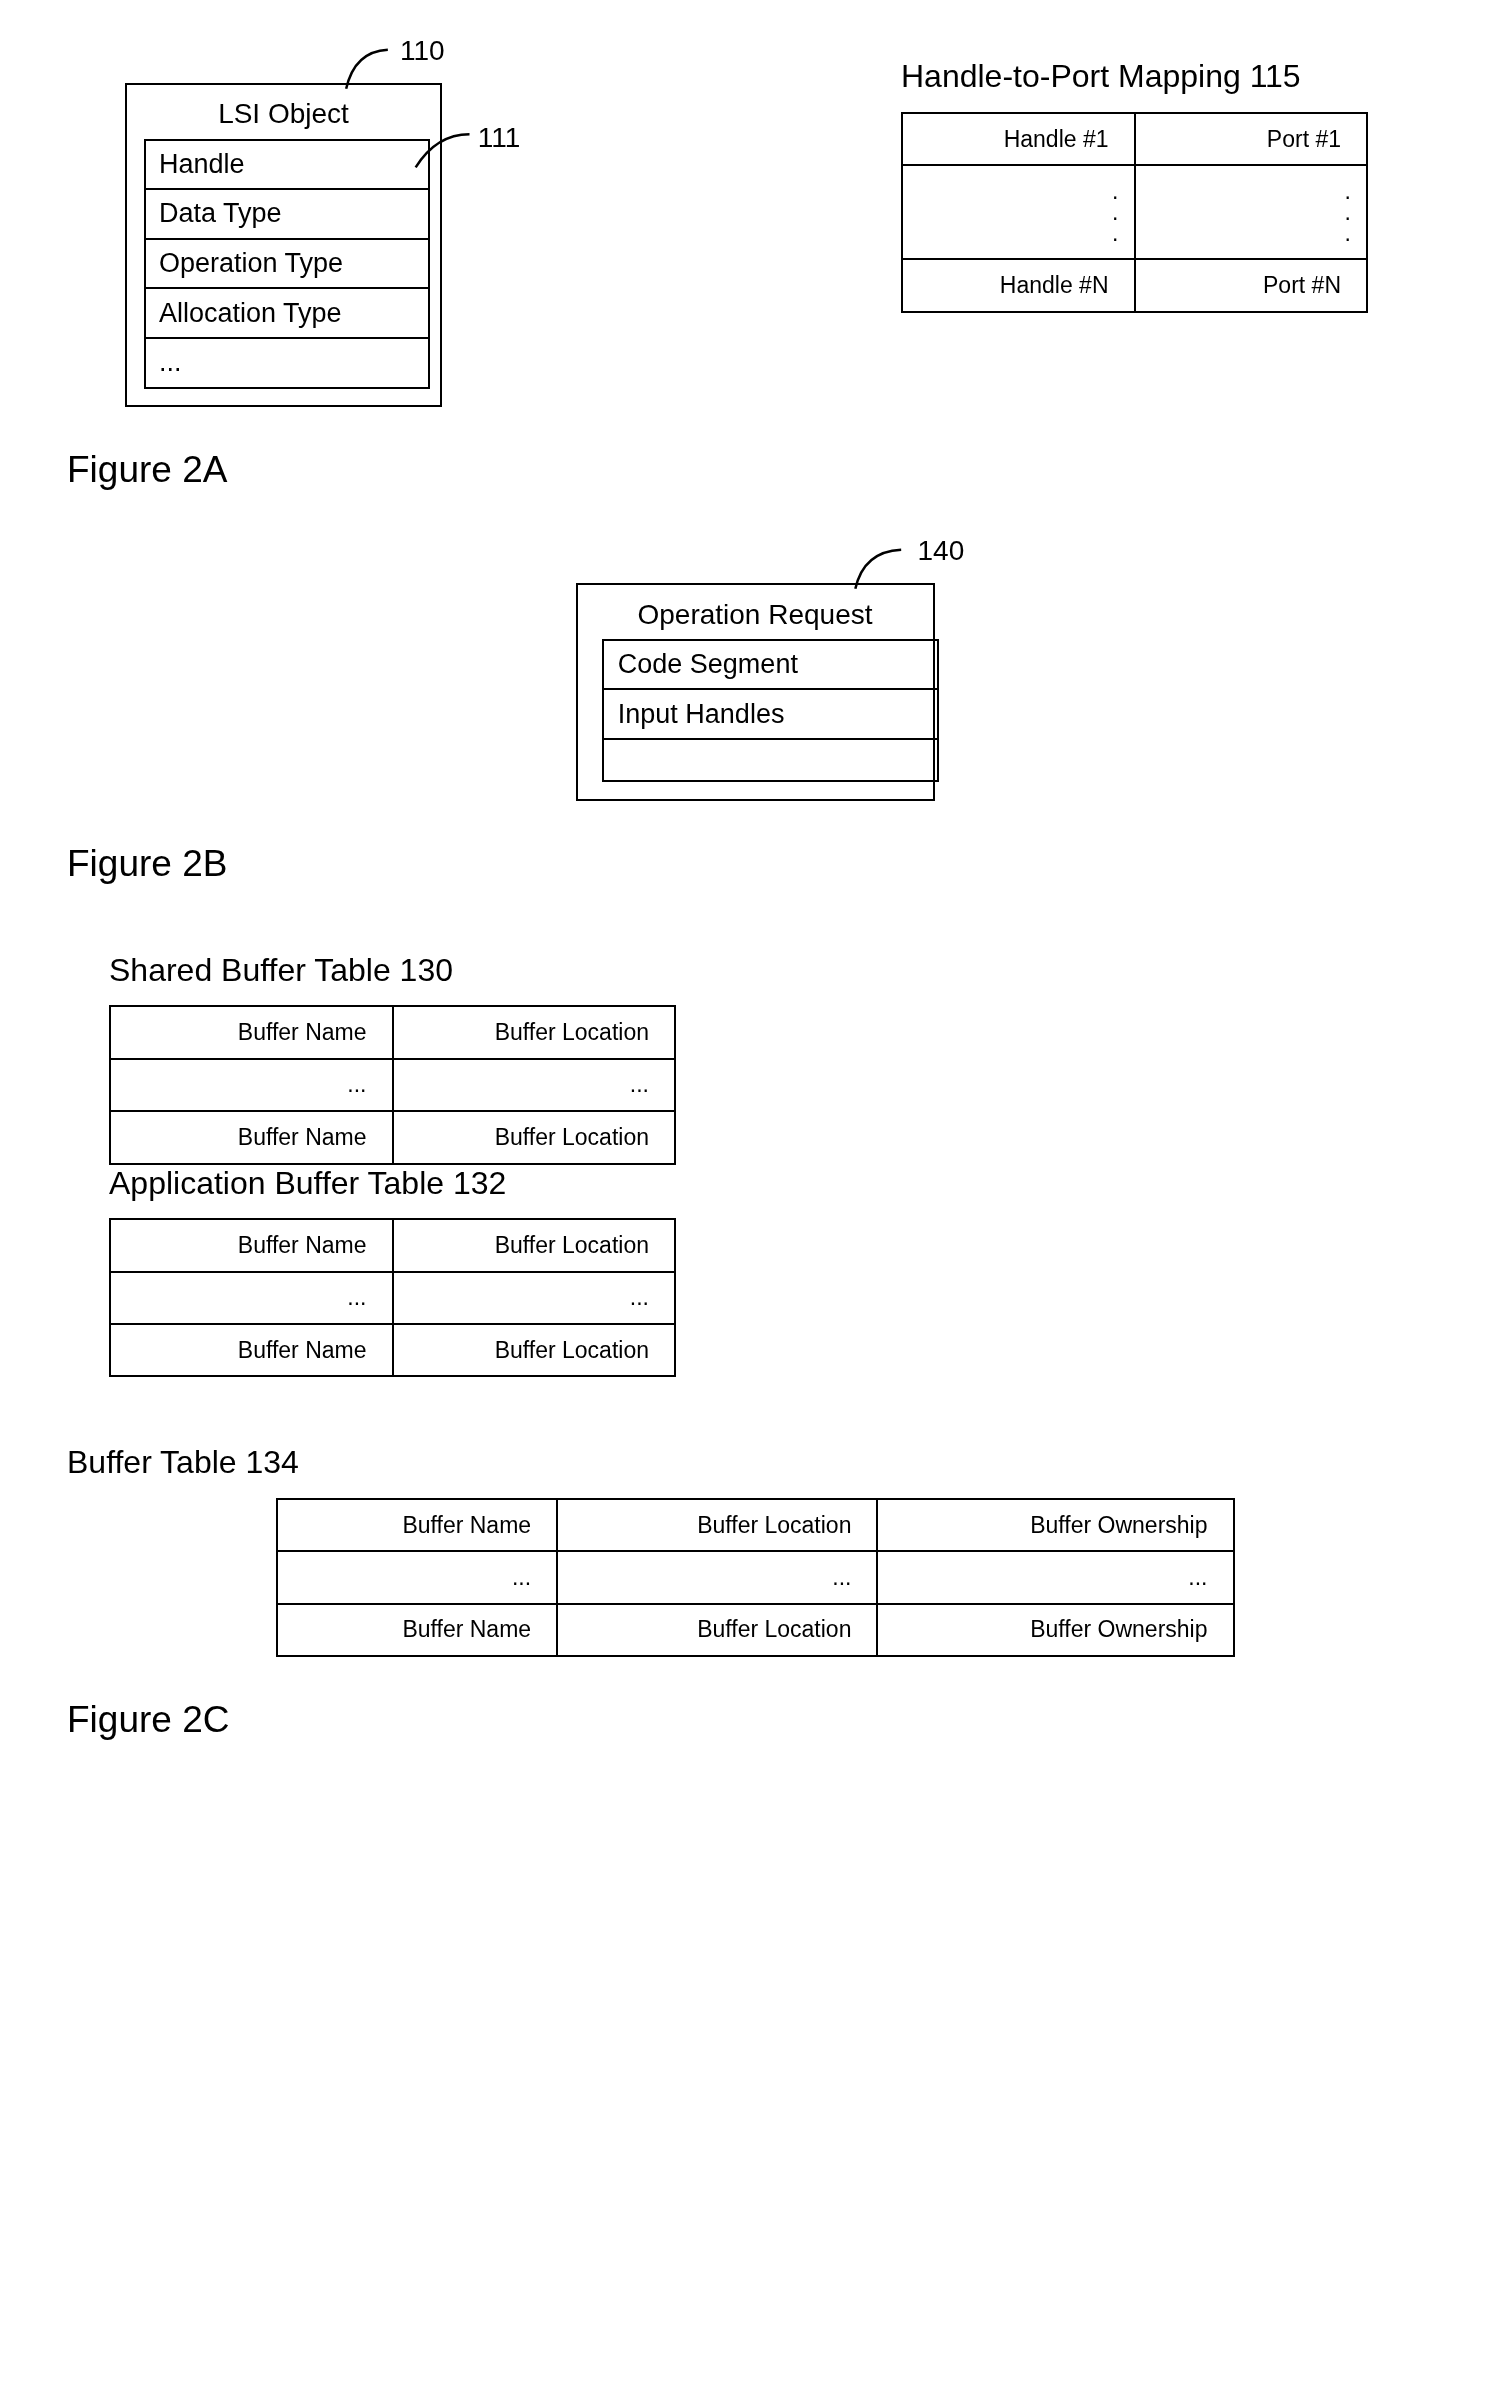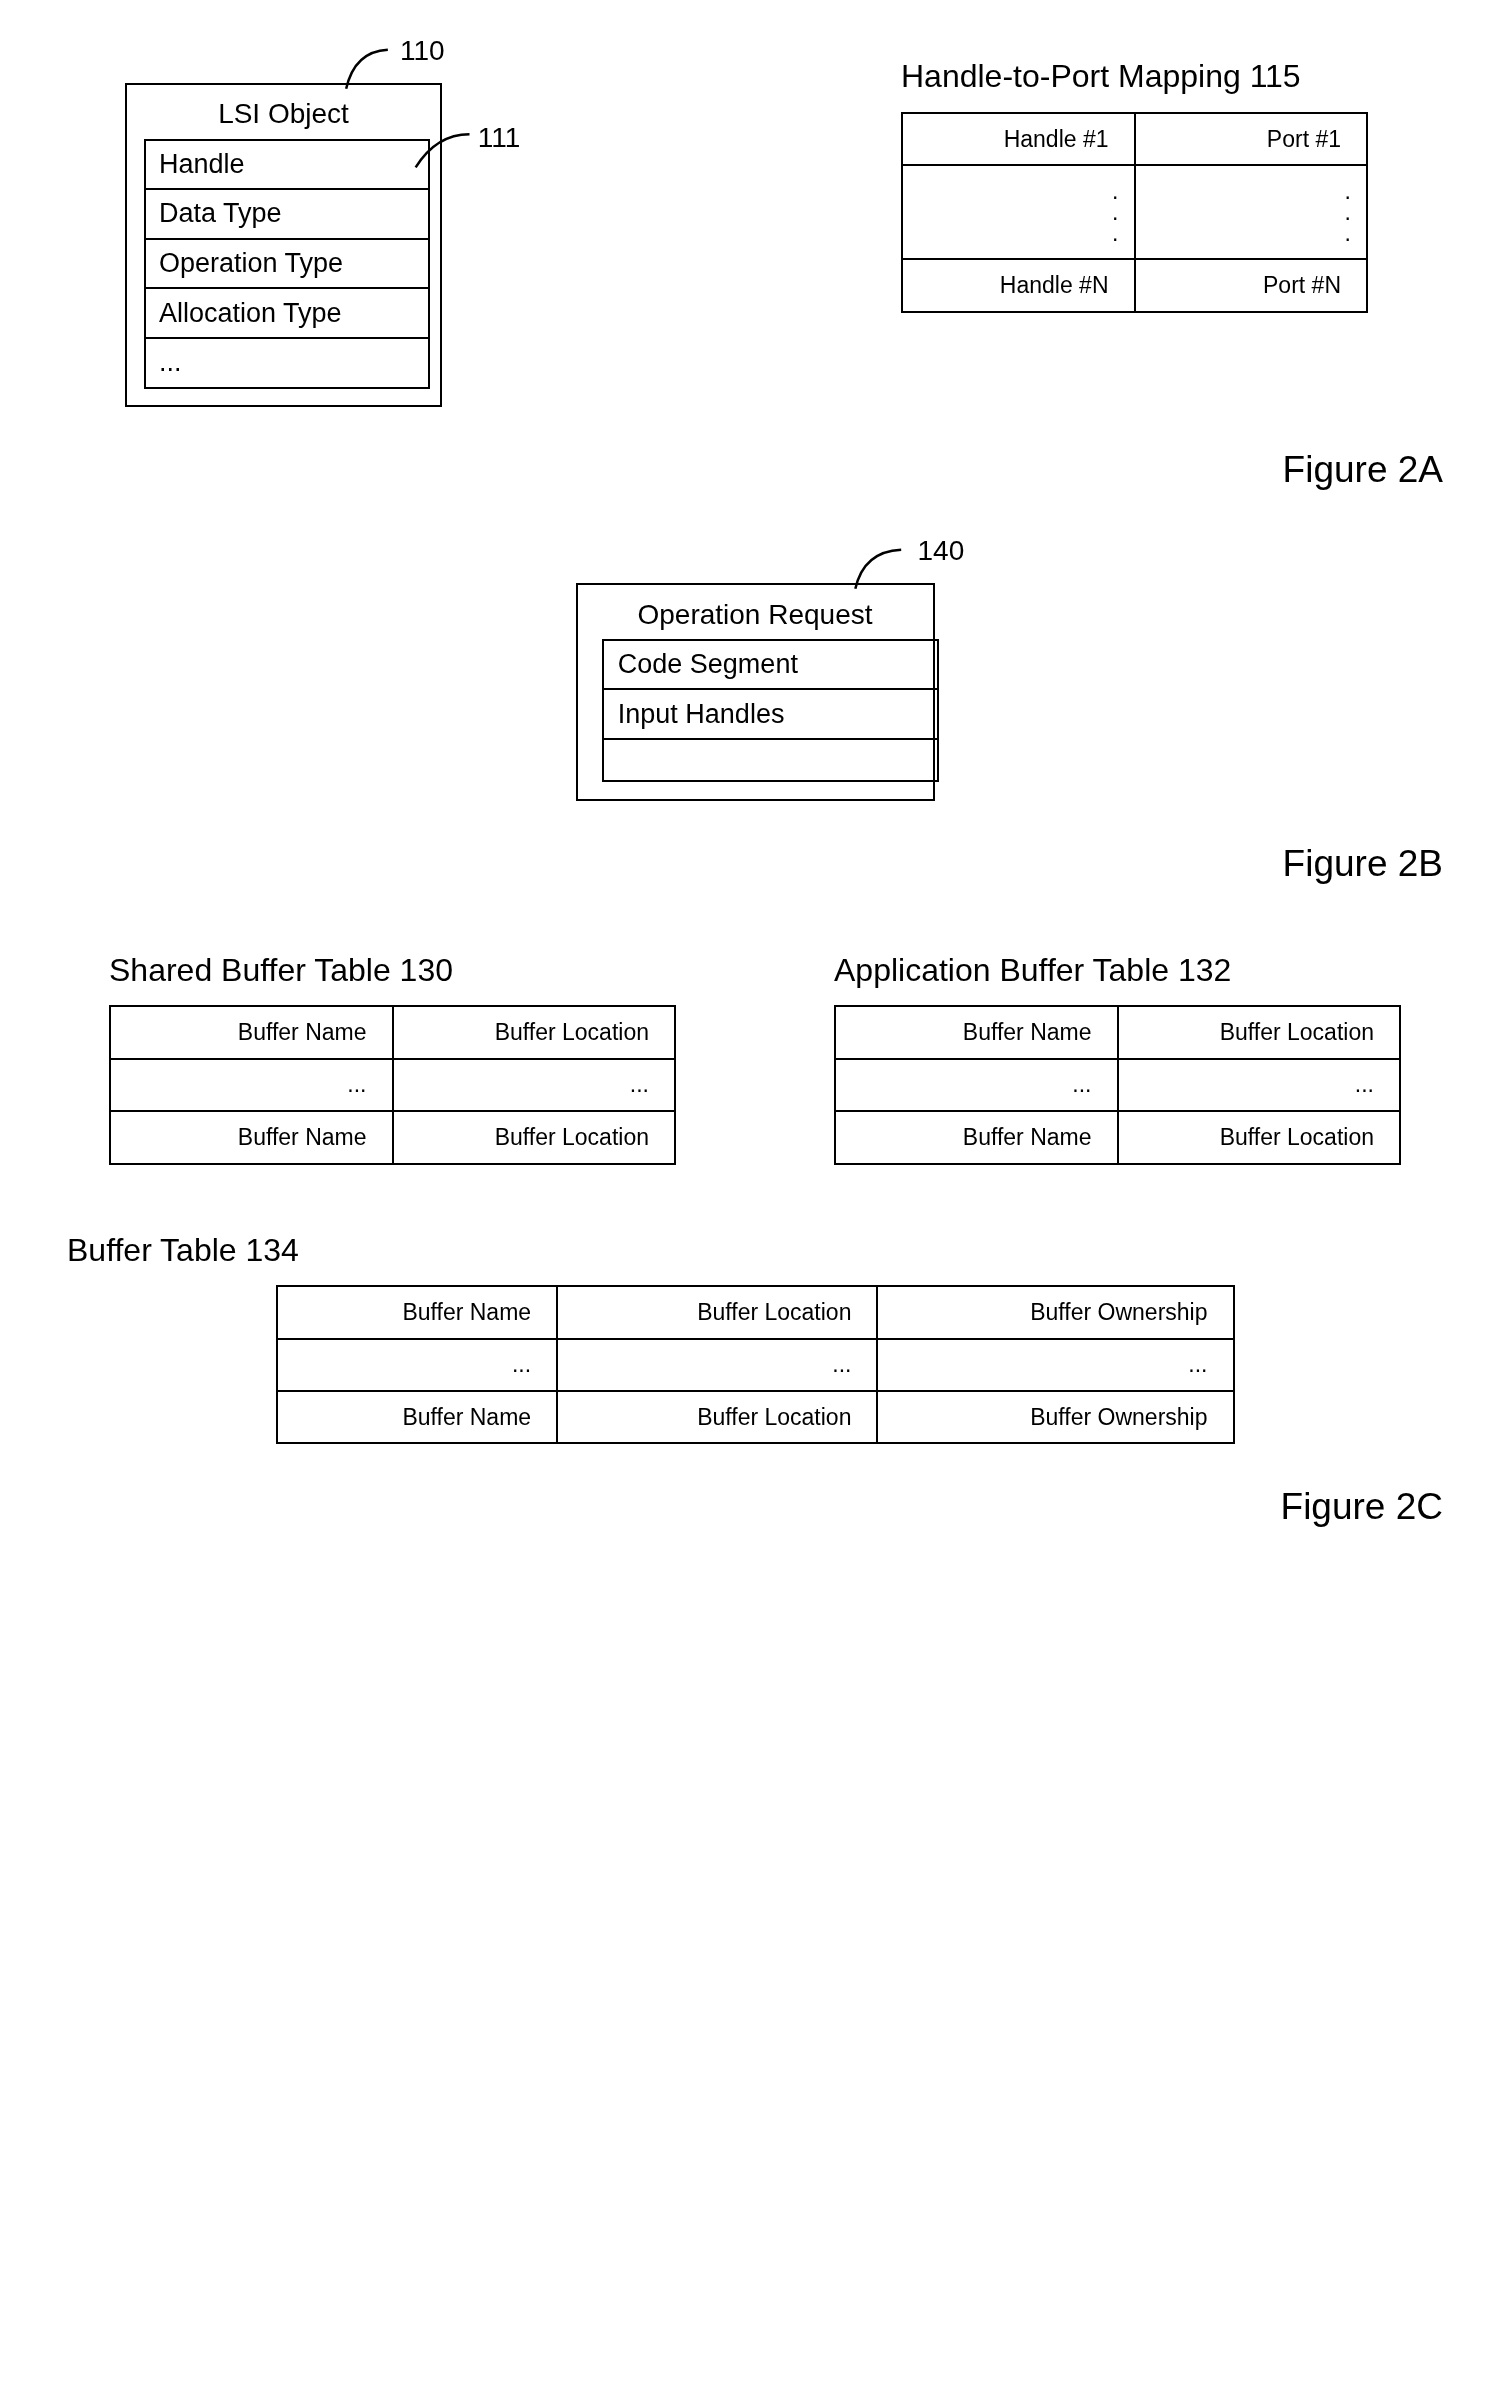--- a/index.html
+++ b/index.html
@@ -6,21 +6,21 @@
   body {
     font-family: Arial, Helvetica, sans-serif;
     background: #fff;
     margin: 0;
     padding: 50px 67px;
     width: 1510px;
     font-size: 27px;
     color: #000;
   }
   .row { display: flex; justify-content: space-between; align-items: flex-start; }
-  .fig-caption { text-align: right; font-size: 37px; margin: 42px 0 67px 0; }
+  .fig-caption { text-align: left; font-size: 37px; margin: 42px 0 67px 0; }
   .title-underline { text-align: left; margin-bottom: 16.7px; font-size: 32px; }
   .box-outer { border: 2.5px solid #000; padding: 13.3px 16.7px 16.7px 16.7px; position: relative; }
   .box-title { text-align: center; margin-bottom: 8.3px; font-size: 28px; }
   .stack { border: 2.5px solid #000; }
   .stack-row { border-bottom: 2.5px solid #000; padding: 8.3px 13.3px; font-size: 27px; }
   .stack-row:last-child { border-bottom: none; }
   .tbl { border-collapse: collapse; }
   .tbl td { border: 2.5px solid #000; padding: 11.7px 25px; text-align: right; font-size: 23px; }
   .callout-label { position: absolute; font-size: 28px; }
   .callout-svg { position: absolute; }
@@ -101,21 +101,21 @@
         <div class="stack-row">Input Handles</div>
         <div class="stack-row" style="height:40px;"></div>
       </div>
     </div>
   </div>
 
   <div class="fig-caption">Figure 2B</div>
 </div>
 
 <div class="section-2c">
-  <div class="row" style="padding: 0 42px;">
+  <div class="row" style="padding: 0 42px; flex-direction: column;">
     <div>
       <div class="title-underline">Shared Buffer Table 130</div>
       <table class="tbl" style="width:567px;">
         <tbody>
             <tr>
           <td style="width:50%;">Buffer Name</td>
           <td>Buffer Location</td>
         </tr>
         <tr>
           <td>...</td>

